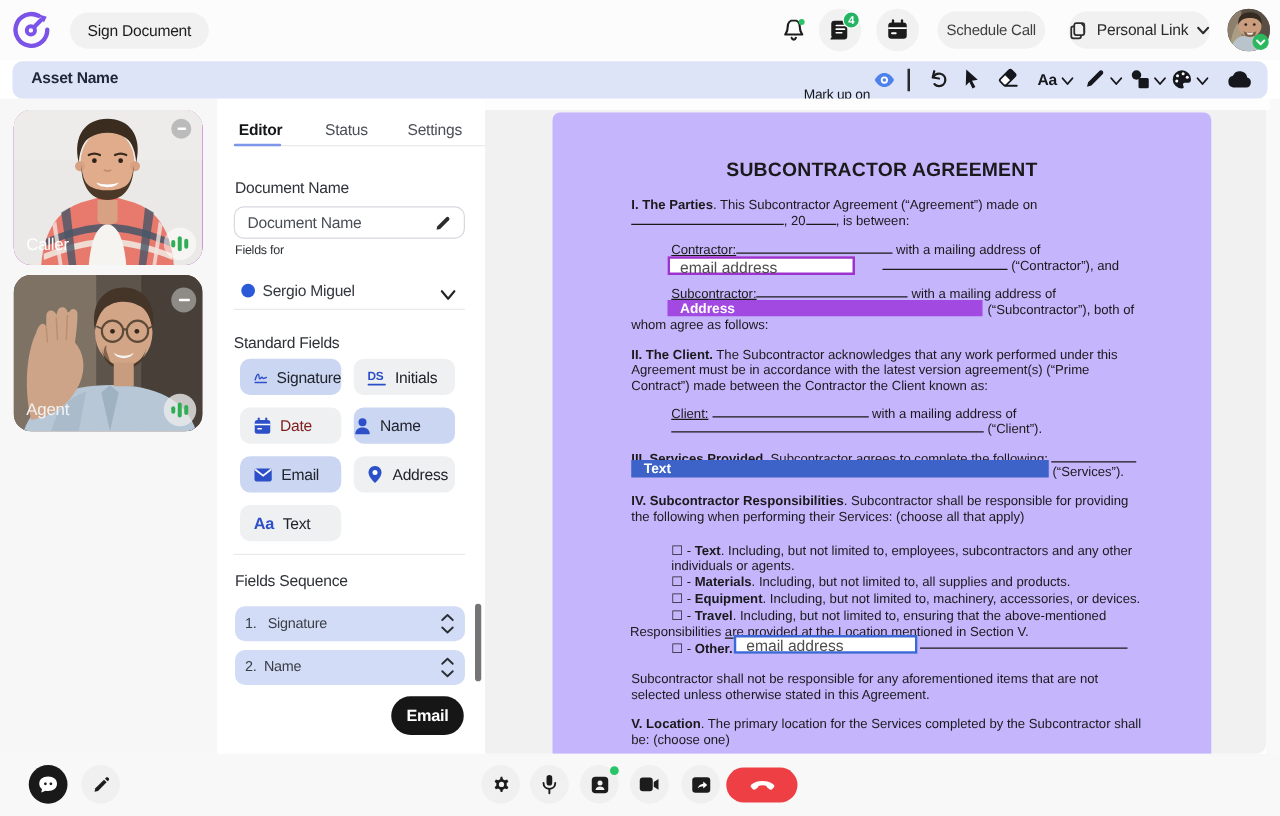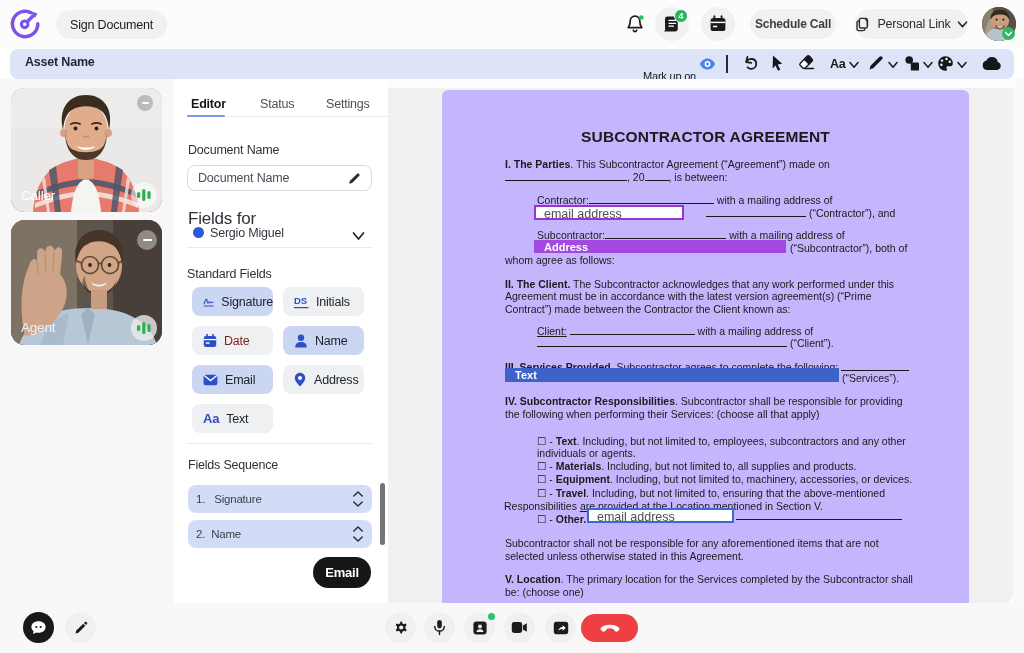--- a/index.html
+++ b/index.html
@@ -46,21 +46,21 @@
   <div class="abs circ" style="left:701px;top:7px;width:34px;height:34px;">
     <svg width="18" height="18" viewBox="0 0 18 18">
       <rect x="1.6" y="3" width="14.8" height="13" rx="2.6" fill="#1c1c1c"></rect>
       <line x1="5.4" y1="1.2" x2="5.4" y2="4.4" stroke="#1c1c1c" stroke-width="1.8" stroke-linecap="round"></line>
       <line x1="12.6" y1="1.2" x2="12.6" y2="4.4" stroke="#1c1c1c" stroke-width="1.8" stroke-linecap="round"></line>
       <line x1="1.6" y1="7.4" x2="16.4" y2="7.4" stroke="#fff" stroke-width="1.4"></line>
       <line x1="4.6" y1="11.6" x2="7.6" y2="11.6" stroke="#fff" stroke-width="1.5" stroke-linecap="round"></line>
     </svg>
   </div>
 
-  <div class="abs pill" style="left:750px;top:9px;width:86px;height:30px;font-size:12px;color:#3f3f3f;font-weight:bold;">Schedule Call</div>
+  <div class="abs pill" style="left:750px;top:9px;width:86px;height:30px;font-size:12px;color:#3f3f3f;">Schedule Call</div>
 
   <div class="abs pill" style="left:855px;top:9px;width:113px;height:30px;font-size:12.5px;color:#2c2c2c;white-space:nowrap;">
     <svg width="15" height="15" viewBox="0 0 15 15" style="margin-right:7px;">
       <rect x="4.4" y="1.4" width="8" height="9.6" rx="1.6" fill="none" stroke="#2c2c2c" stroke-width="1.4"></rect>
       <path d="M 10.2 1.8 l 2.2 2.4 v 5" fill="none" stroke="#2c2c2c" stroke-width="1.4"></path>
       <path d="M 4.6 4 h-1 a1.6 1.6 0 0 0 -1.6 1.6 v 6.4 a1.6 1.6 0 0 0 1.6 1.6 h 4.6 a1.6 1.6 0 0 0 1.6 -1.6 v-0.6" fill="none" stroke="#2c2c2c" stroke-width="1.4"></path>
     </svg>
     Personal Link
     <svg width="11" height="11" viewBox="0 0 11 11" style="margin-left:6px;">
         <path d="M1.5 3.2 L5.5 7.6 L9.5 3.2" fill="none" stroke="#2c2c2c" stroke-width="1.6" stroke-linecap="round" stroke-linejoin="round"></path>
@@ -254,21 +254,21 @@
   <div class="abs" style="left:187px;top:114.5px;width:38px;height:2.5px;background:#7e97e8;border-radius:2px;"></div>
 
   <div class="abs" style="left:188px;top:143px;font-size:12.5px;color:#2e3238;">Document Name</div>
   <div class="abs" style="left:187px;top:165px;width:185px;height:26px;border:1px solid #d6d9e0;border-radius:8px;background:#fff;display:flex;align-items:center;padding:0 10px;">
     <span style="font-size:12.5px;color:#4a4e56;">Document Name</span>
     <svg style="margin-left:auto;" width="13" height="13" viewBox="0 0 13 13">
       <path d="M1.2 11.8 L1.9 8.9 L8.9 1.9 C 9.5 1.3 10.5 1.3 11.1 1.9 C 11.7 2.5 11.7 3.5 11.1 4.1 L4.1 11.1 Z" fill="#2c2c2c"></path>
     </svg>
   </div>
 
-  <div class="abs" style="left:188px;top:209px;font-size:17px;color:#2e3238;">Fields for</div>
+  <div class="abs" style="left:188px;top:195px;font-size:10px;color:#2e3238;">Fields for</div>
   <div class="abs" style="left:193px;top:227px;width:11px;height:11px;border-radius:50%;background:#2a5ad7;"></div>
   <div class="abs" style="left:210px;top:226px;font-size:12.5px;color:#33373e;">Sergio Miguel</div>
   <svg class="abs" style="left:352px;top:231px;" width="13" height="10" viewBox="0 0 13 10">
       <path d="M1.5 2 L6.5 8 L11.5 2" fill="none" stroke="#23252a" stroke-width="1.7" stroke-linecap="round" stroke-linejoin="round"></path>
     </svg>
   <div class="abs" style="left:187px;top:247px;width:185px;height:1px;background:#e9eaec;"></div>
 
   <div class="abs" style="left:187px;top:267px;font-size:12.5px;color:#2e3238;">Standard Fields</div>
 
   <div class="abs" style="left:192px;top:287px;width:81px;height:29px;background:#cbd6f3;border-radius:8px;display:flex;align-items:center;padding-left:11px;">
@@ -288,21 +288,21 @@
   <div class="abs" style="left:192px;top:326px;width:81px;height:29px;background:#eef0f2;border-radius:8px;display:flex;align-items:center;padding-left:11px;">
     <svg width="14" height="14" viewBox="0 0 14 14">
       <rect x="0.8" y="2" width="12.4" height="11" rx="2" fill="#2d50c8"></rect>
       <line x1="4" y1="0.6" x2="4" y2="3.4" stroke="#2d50c8" stroke-width="1.6" stroke-linecap="round"></line>
       <line x1="10" y1="0.6" x2="10" y2="3.4" stroke="#2d50c8" stroke-width="1.6" stroke-linecap="round"></line>
       <line x1="0.8" y1="5.6" x2="13.2" y2="5.6" stroke="#fff" stroke-width="1.2"></line>
       <line x1="3.4" y1="9" x2="6" y2="9" stroke="#fff" stroke-width="1.3" stroke-linecap="round"></line>
     </svg>
     <span style="font-size:12.5px;color:#7f1d1d;margin-left:7px;">Date</span>
   </div>
-  <div class="abs" style="left:283px;top:326px;width:81px;height:29px;background:#cbd6f3;border-radius:8px;display:flex;align-items:center;padding-left:11px;">
+  <div class="abs" style="left:283px;top:326px;width:81px;height:29px;background:#cbd6f3;border-radius:8px;display:flex;align-items:center;">
     <svg width="14" height="14" viewBox="0 0 14 14">
       <circle cx="7" cy="3.8" r="3.2" fill="#2d50c8"></circle>
       <path d="M1.2 13.4 C 1.2 9.8 3.6 8 7 8 C 10.4 8 12.8 9.8 12.8 13.4 Z" fill="#2d50c8"></path>
     </svg>
     <span style="font-size:12.5px;color:#20242c;margin-left:7px;">Name</span>
   </div>
   <div class="abs" style="left:192px;top:365px;width:81px;height:29px;background:#cbd6f3;border-radius:8px;display:flex;align-items:center;padding-left:11px;">
     <svg width="15" height="12" viewBox="0 0 15 12">
       <rect x="0.6" y="0.8" width="13.8" height="10.4" rx="1.8" fill="#2d50c8"></rect>
       <path d="M1.2 1.6 L7.5 6.6 L13.8 1.6" fill="none" stroke="#fff" stroke-width="1.3"></path>

